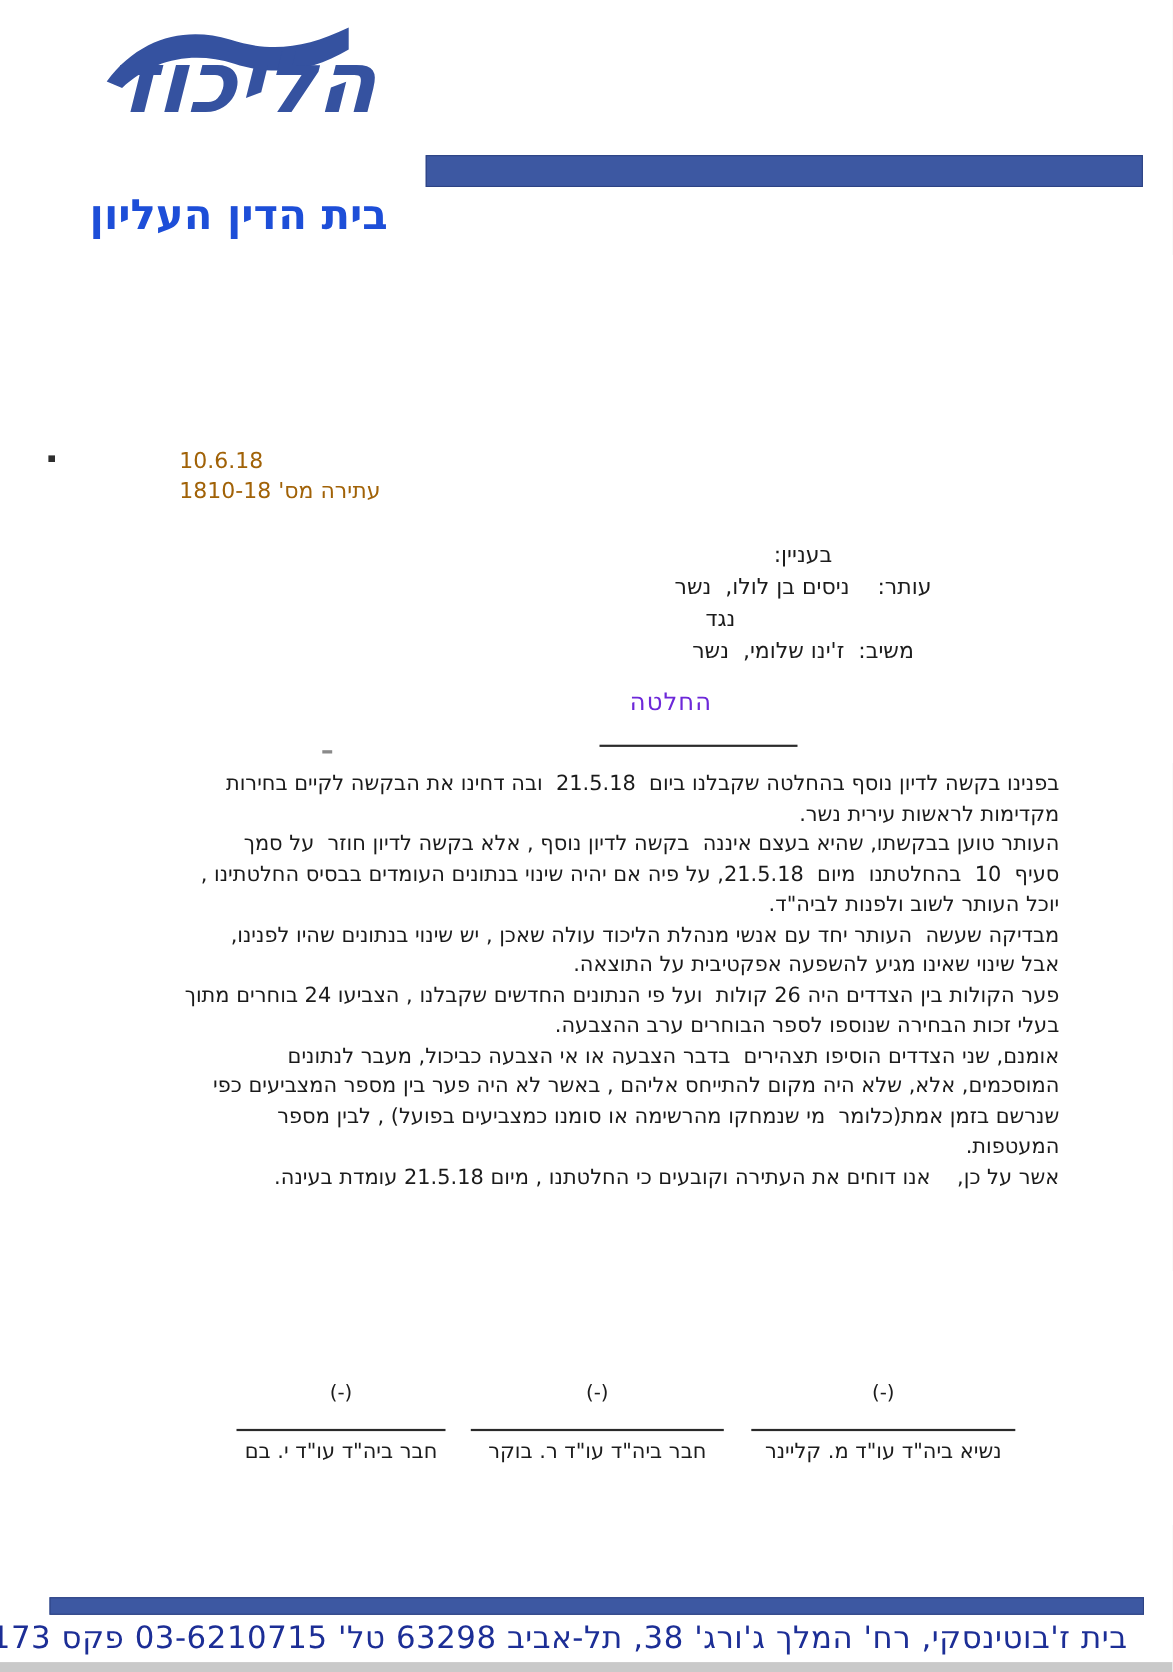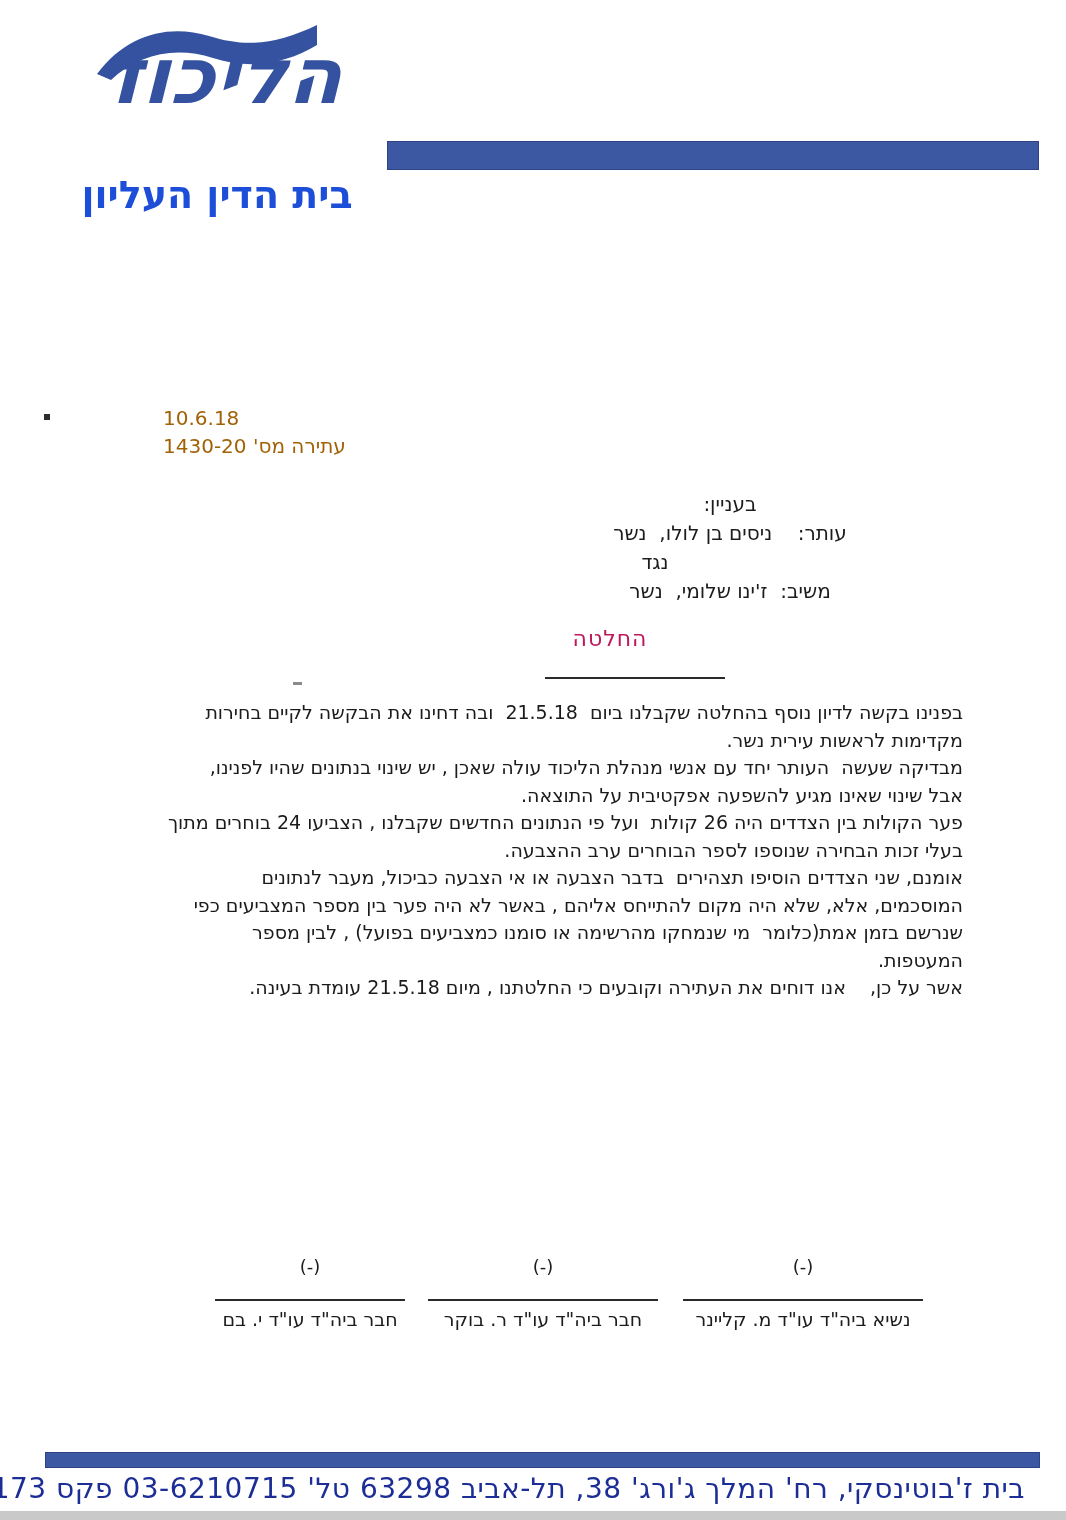--- a/index.html
+++ b/index.html
@@ -34,21 +34,21 @@
   }
   
   .parties{
     position:absolute;right:126px;top:490px;width:420px;
     direction:rtl;text-align:center;font-size:20px;line-height:29px;color:#1c1c1c;
   }
   .parties .indent{padding-right:150px;}
   
   .decision-title{
     position:absolute;left:520px;top:626px;width:180px;
-    font-size:22px;text-align:center;color:#be185d;letter-spacing:1px;
+    font-size:22px;text-align:center;color:#6d28d9;letter-spacing:1px;
   }
   .decision-title-underline{
     position:absolute;left:545px;top:677px;width:180px;height:2px;background:#2b2b2b;
   }
   
   .body-text{
     position:absolute;left:103px;top:699px;width:860px;
     direction:rtl;
     font-size:19px;line-height:27.5px;color:#1b1b1b;
   }
@@ -88,36 +88,39 @@
     <svg class="logo-flag" width="230" height="60" viewBox="0 0 230 60" aria-hidden="true">
       <path d="M4,52 C34,12 76,2 116,14 C154,26 184,22 224,3 L224,23 C192,42 158,48 120,36 C82,24 46,32 18,58 Z"></path>
     </svg>
     <div class="logo-text">הליכוד</div>
   </div>
   <div class="court-name">בית הדין העליון</div>
   <div class="header-rule"></div>
 
   <div class="meta">
     <div>10.6.18</div>
-    <div>עתירה מס' 1430-20</div>
+    <div>עתירה מס' 1810-18</div>
   </div>
 
   <div class="parties">
     <div>בעניין:</div>
     <div>עותר:&nbsp;&nbsp;&nbsp;&nbsp;ניסים בן לולו,&nbsp; נשר</div>
     <div class="indent">נגד</div>
     <div>משיב:&nbsp; ז'ינו שלומי,&nbsp; נשר</div>
   </div>
 
   <div class="decision-title">החלטה</div>
   <div class="decision-title-underline"></div>
 
   <div class="body-text">
     <p class="para">בפנינו בקשה לדיון נוסף בהחלטה שקבלנו ביום&nbsp; 21.5.18&nbsp; ובה דחינו את הבקשה לקיים בחירות
 מקדימות לראשות עירית נשר.</p>
+    <p class="para">העותר טוען בבקשתו, שהיא בעצם איננה&nbsp; בקשה לדיון נוסף , אלא בקשה לדיון חוזר&nbsp; על סמך
+סעיף&nbsp; 10&nbsp; בהחלטתנו&nbsp; מיום&nbsp; 21.5.18, על פיה אם יהיה שינוי בנתונים העומדים בבסיס החלטתינו ,
+יוכל העותר לשוב ולפנות לביה"ד.</p>
     <p class="para">מבדיקה שעשה&nbsp; העותר יחד עם אנשי מנהלת הליכוד עולה שאכן , יש שינוי בנתונים שהיו לפנינו,
 אבל שינוי שאינו מגיע להשפעה אפקטיבית על התוצאה.</p>
     <p class="para">פער הקולות בין הצדדים היה 26 קולות&nbsp; ועל פי הנתונים החדשים שקבלנו , הצביעו 24 בוחרים מתוך
 בעלי זכות הבחירה שנוספו לספר הבוחרים ערב ההצבעה.</p>
     <p class="para">אומנם, שני הצדדים הוסיפו תצהירים&nbsp; בדבר הצבעה או אי הצבעה כביכול, מעבר לנתונים
 המוסכמים, אלא, שלא היה מקום להתייחס אליהם , באשר לא היה פער בין מספר המצביעים כפי
 שנרשם בזמן אמת(כלומר&nbsp; מי שנמחקו מהרשימה או סומנו כמצביעים בפועל) , לבין מספר
 המעטפות.</p>
     <p class="para">אשר על כן,&nbsp;&nbsp;&nbsp; אנו דוחים את העתירה וקובעים כי החלטתנו , מיום 21.5.18 עומדת בעינה.</p>
   </div>

